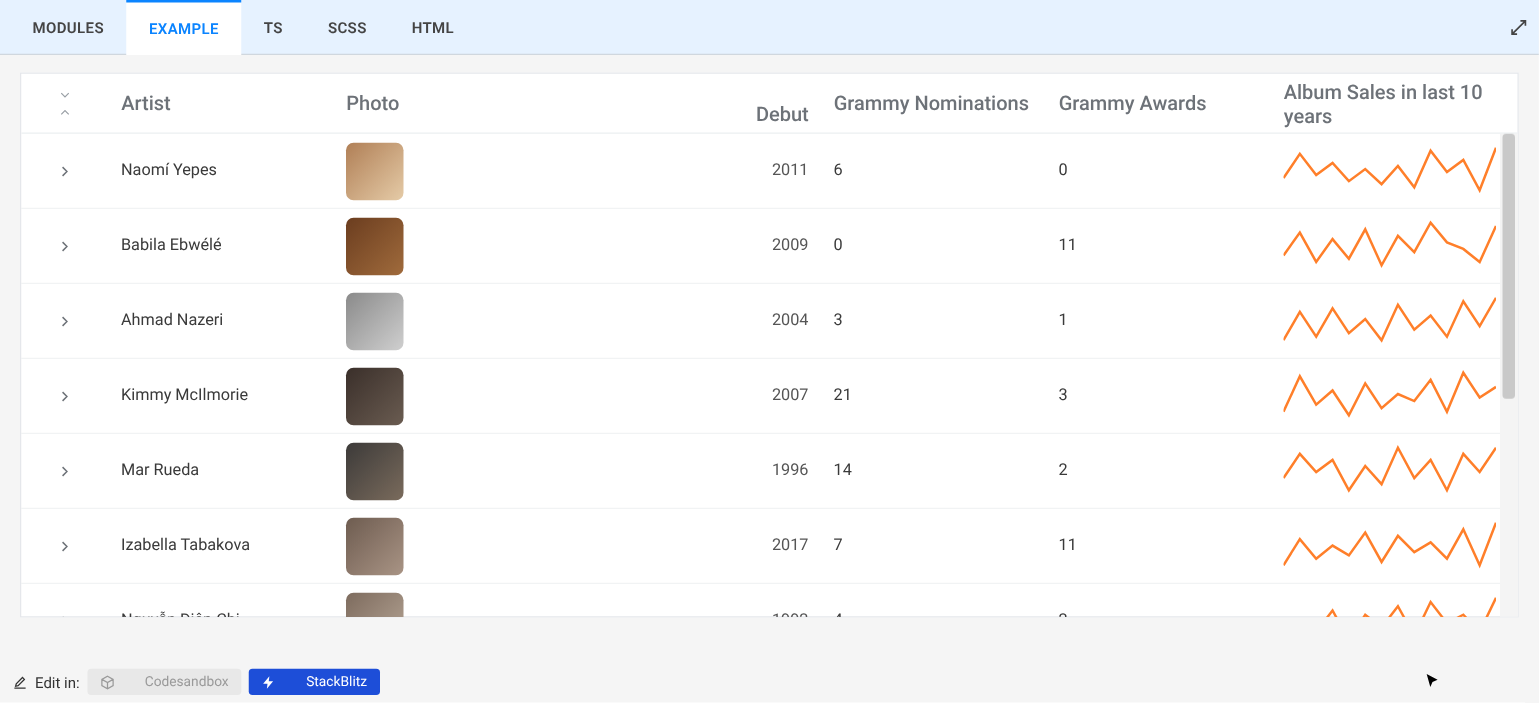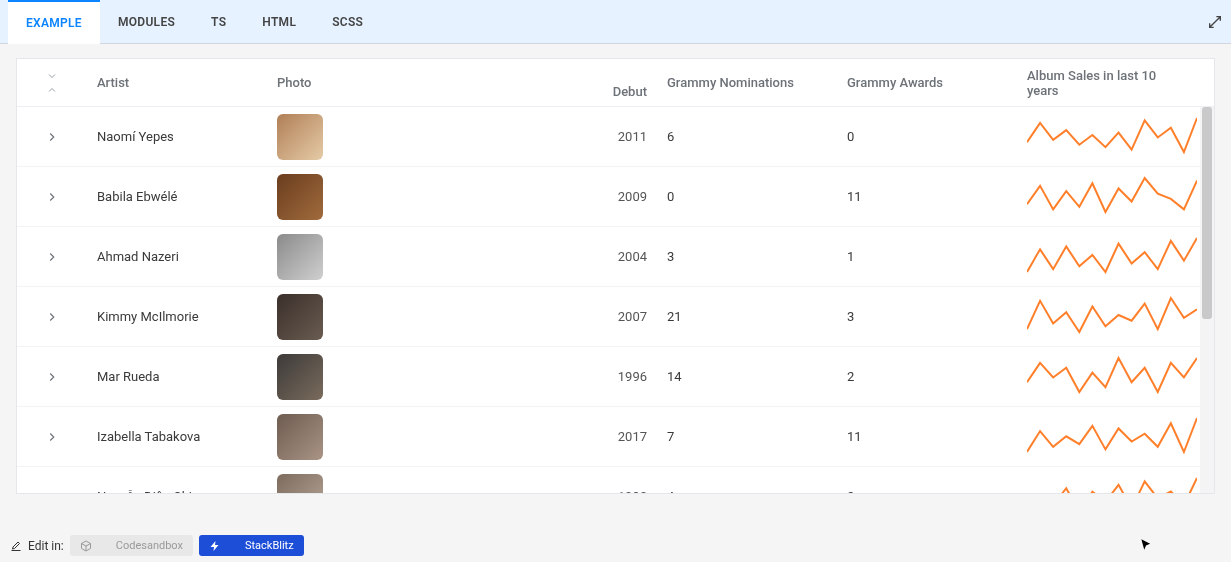--- a/index.html
+++ b/index.html
@@ -55,21 +55,21 @@
     height: 100%;
     position: relative;
     overflow: hidden;
   }
   .grid-header {
     display: grid;
     grid-template-columns: 70px 180px 300px 90px 180px 180px 1fr 14px;
     align-items: center;
     height: 48px;
     border-bottom: 1px solid #eceff1;
-    font-size: 13px;
+    font-size: 16px;
     color: #6d7278;
     font-weight: 500;
   }
   .grid-header .th { padding: 0 10px; }
   .th-debut { text-align: right; margin-top: 18px; }
   .th-expcol {
     display: flex; flex-direction: column; align-items: center; gap: 2px;
     color: #9aa0a6; cursor: pointer;
   }
   .chev { width: 12px; height: 12px; }
@@ -128,25 +128,25 @@
   .av2{background:linear-gradient(135deg,#8a8a8a,#cfcfcf);}
   .av3{background:linear-gradient(135deg,#3a2f2a,#6a5c51);}
   .av4{background:linear-gradient(135deg,#3c3a39,#7a6b5c);}
   .av5{background:linear-gradient(135deg,#6e5c50,#a99485);}
   .av6{background:linear-gradient(135deg,#7d6b5e,#b8a797);}
 </style>
 </head>
 <body>
 
 <div class="tabbar">
+  <div class="tab">MODULES</div>
   <div class="tab active">EXAMPLE</div>
-  <div class="tab">MODULES</div>
   <div class="tab">TS</div>
+  <div class="tab">SCSS</div>
   <div class="tab">HTML</div>
-  <div class="tab">SCSS</div>
   <svg class="expand-icon" viewBox="0 0 24 24" fill="none" stroke="currentColor" stroke-width="2">
     <path d="M4 20 L20 4 M14 4 H20 V10 M10 20 H4 V14"></path>
   </svg>
 </div>
 
 <div class="content">
   <div class="grid-wrap">
     <div class="grid-header">
       <div class="th th-expcol">
         <svg class="chev" viewBox="0 0 24 24" fill="none" stroke="currentColor" stroke-width="2">

